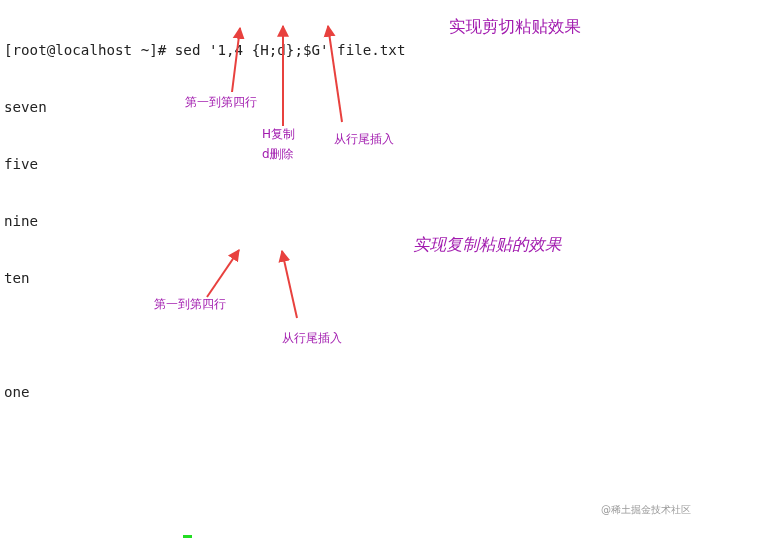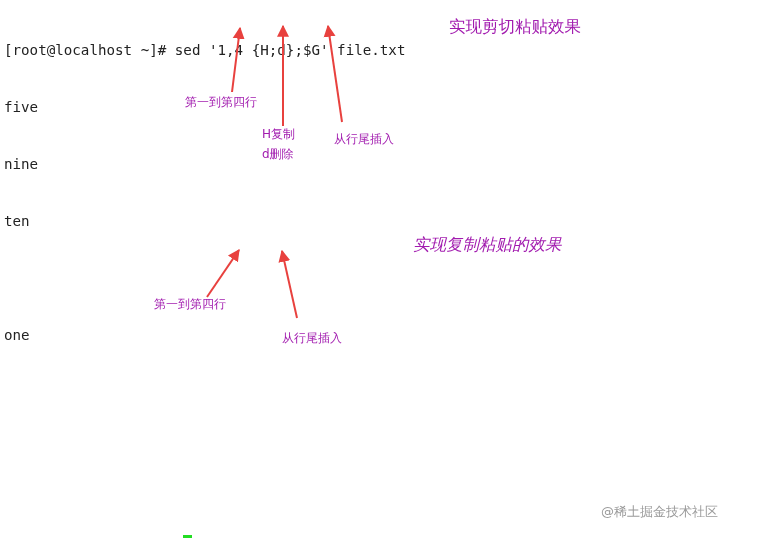--- a/index.html
+++ b/index.html
@@ -14,29 +14,30 @@
     .note {
       position: absolute; color: #a21caf;
       font-family: "DejaVu Sans", "Liberation Sans", sans-serif;
       font-size: 12px; white-space: nowrap; line-height: 14px;
     }
     .title { font-size: 16.5px; line-height: 20px; }
     .note-multi { line-height: 20px; }
     svg.arrows { position: absolute; left: 0; top: 0; width: 759px; height: 538px; pointer-events: none; }
     .watermark {
       position: absolute; left: 601px; top: 503px; color: #9a9a9a;
-      font-family: "DejaVu Sans", "Liberation Sans", sans-serif; font-size: 13px;
+      font-family: "DejaVu Sans", "Liberation Sans", sans-serif; font-size: 10px;
     }
     .cursor { position: absolute; left: 183px; top: 535px; width: 9px; height: 3px; background: #22dd22; }
   </style>
 </head>
 <body>
 
 <div class="terminal">
   <div class="line">[root@localhost ~]# sed '1,4 {H;d};$G' file.txt</div>
+  <div class="line">seven</div>
   <div class="line">five</div>
   <div class="line">nine</div>
   <div class="line">ten</div>
   <div class="line"></div>
   <div class="line">one</div>
   
   
   
   
   

